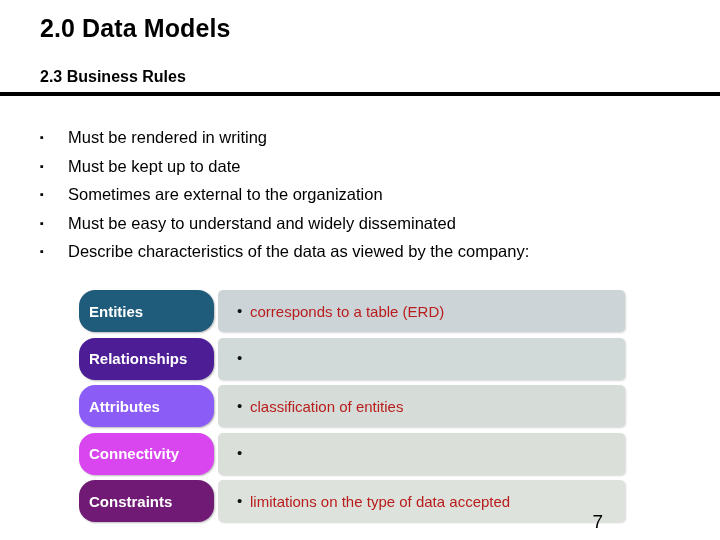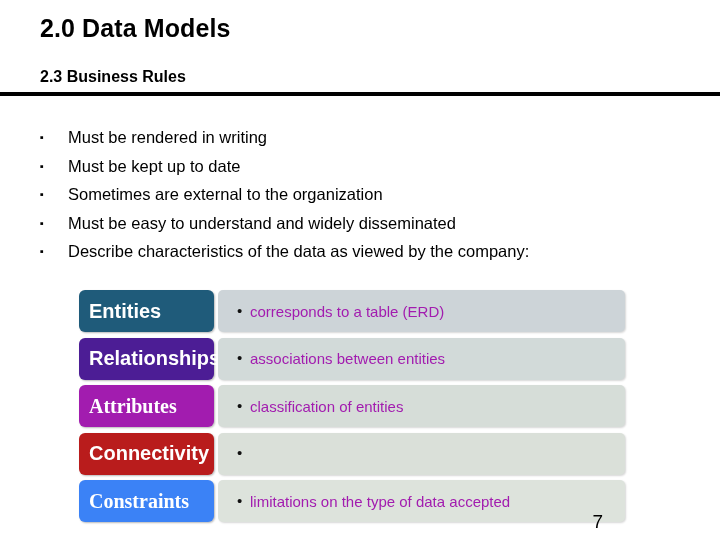--- a/index.html
+++ b/index.html
@@ -96,27 +96,27 @@
     position: relative;
     height: 42px;
     margin-bottom: 5.5px;
   }
   .def-label {
     position: absolute;
     left: 0;
     top: 0;
     width: 135px;
     height: 42px;
-    border-radius: 6px;
+    border-radius: 16px;
     box-sizing: border-box;
     display: flex;
     align-items: center;
     padding-left: 10px;
     color: #ffffff;
-    font-size: 20px;
+    font-size: 15px;
     font-weight: bold;
     white-space: nowrap;
     box-shadow: 1px 1px 2px rgba(0,0,0,0.28);
   }
   .def-panel {
     position: absolute;
     left: 139px;
     top: 0;
     width: 407px;
     height: 42px;
@@ -129,21 +129,21 @@
   }
   .def-dot {
     flex: 0 0 13px;
     font-size: 15px;
     line-height: 1;
     color: #111111;
     transform: translateY(-1px);
   }
   .def-desc {
     font-size: 15px;
-    color: #a21caf;
+    color: #b91c1c;
     white-space: nowrap;
   }
 
   
   .page-number {
     position: absolute;
     right: 18px;
     bottom: 7px;
     font-size: 19px;
     color: #000000;
@@ -188,38 +188,37 @@
         <div class="def-label" style="background: rgb(31, 91, 122);">Entities</div>
         <div class="def-panel" style="background: rgb(205, 212, 216);">
           <span class="def-dot">•</span>
           <span class="def-desc">corresponds to a table (ERD)</span>
         </div>
       </div>
       <div class="def-row">
         <div class="def-label" style="background: #4c1d95; text-align: right;">Relationships</div>
         <div class="def-panel" style="background: rgb(210, 218, 217);">
           <span class="def-dot">•</span>
-          <span class="def-desc">associations between entities</span>
-        </div>
-      </div>
-      <div class="def-row">
-        <div class="def-label" style="background: #a21caf; font-family: Liberation Serif, serif;">Attributes</div>
+        </div>
+      </div>
+      <div class="def-row">
+        <div class="def-label" style="background: #8b5cf6;">Attributes</div>
         <div class="def-panel" style="background: rgb(214, 221, 216);">
           <span class="def-dot">•</span>
           <span class="def-desc">classification of entities</span>
         </div>
       </div>
       <div class="def-row">
-        <div class="def-label" style="background: #b91c1c;">Connectivity</div>
+        <div class="def-label" style="background: #d946ef;">Connectivity</div>
         <div class="def-panel" style="background: rgb(218, 224, 217);">
           <span class="def-dot">•</span>
         </div>
       </div>
       <div class="def-row">
-        <div class="def-label" style="background: #3b82f6; font-family: Liberation Serif, serif;">Constraints</div>
+        <div class="def-label" style="background: #701a75;">Constraints</div>
         <div class="def-panel" style="background: rgb(221, 227, 220);">
           <span class="def-dot">•</span>
           <span class="def-desc">limitations on the type of data accepted</span>
         </div>
       </div>
     </div>
 
   <div class="page-number">7</div>
 
 </div>

